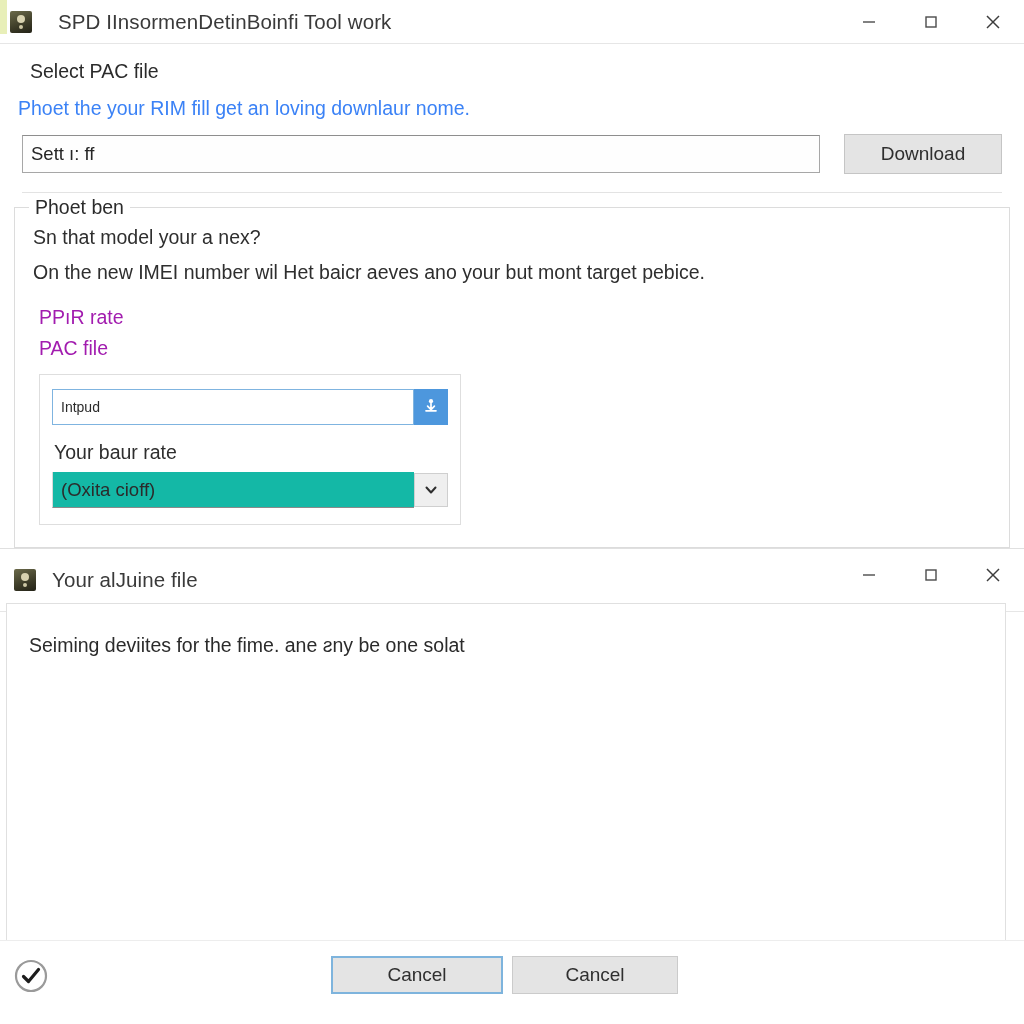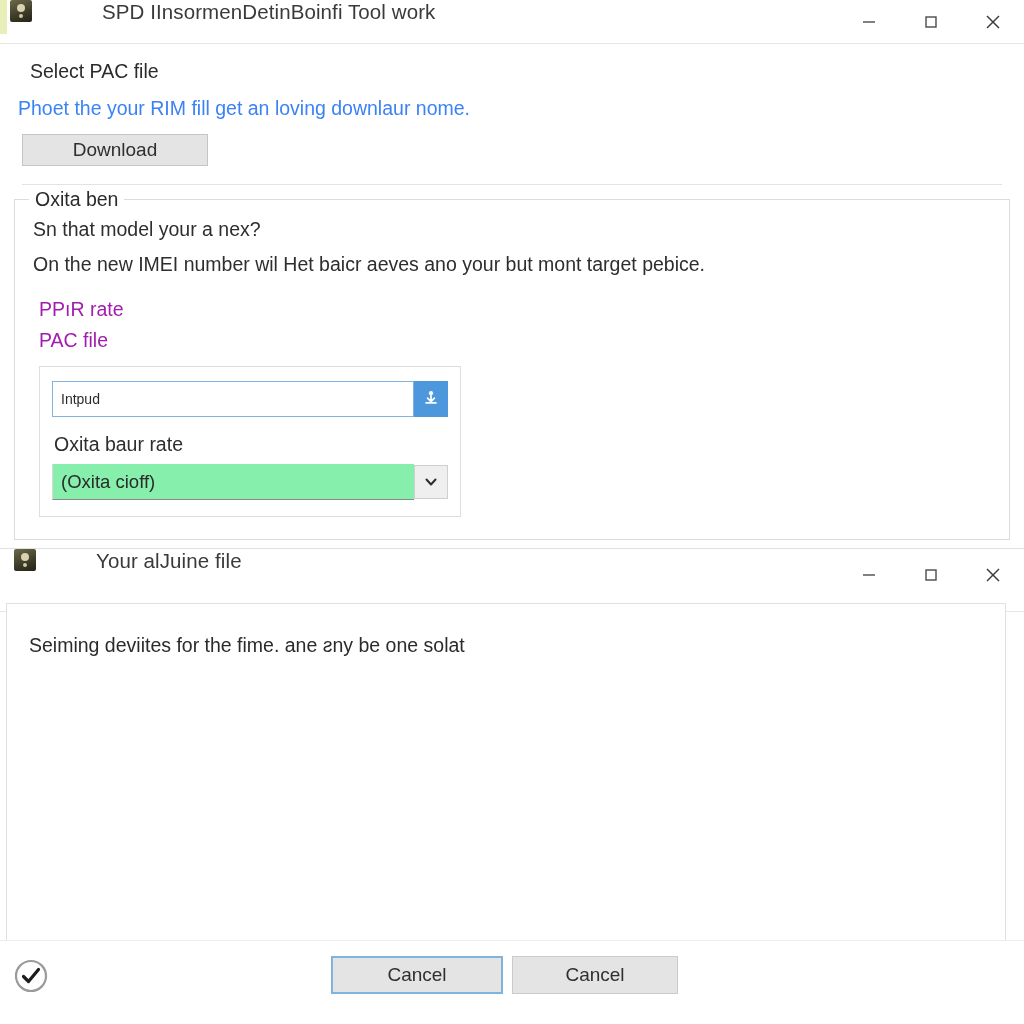--- a/index.html
+++ b/index.html
@@ -24,23 +24,22 @@
     width: 1024px;
     height: 548px;
     background: #ffffff;
   }
 
   .titlebar {
     position: relative;
     height: 44px;
     background: #ffffff;
     display: flex;
-    align-items: flex-start;
+    align-items: center;
     border-bottom: 1px solid #e6e6e6;
-    gap: 44px;
   }
 
   .title-accent {
     position: absolute;
     left: 0; top: 0;
     width: 7px;
     height: 34px;
     background: #e8efb8;
   }
 
@@ -126,21 +125,21 @@
   .btn {
     font-family: "Liberation Sans", sans-serif;
     background: #e4e4e4;
     border: 1px solid #c5c5c5;
     color: #2f2f2f;
     font-size: 19px;
     cursor: default;
   }
   .dl-btn {
     width: 186px;
-    height: 32px;
+    height: 40px;
   }
 
   .hr-sep {
     margin-top: 18px;
     border-top: 1px solid #e3e3e3;
   }
 
   
   .gbox-wrap {
     margin: 14px 14px 0 14px;
@@ -218,21 +217,21 @@
     display: flex;
     align-items: stretch;
     width: 396px;
   }
   .combo-txt {
     flex: 1;
     height: 36px;
     border: none;
     border-bottom: 1px solid #8a8a8a;
     border-left: 1px solid #d9d9d9;
-    background: #86efac;
+    background: #14b8a6;
     font-family: "Liberation Sans", sans-serif;
     font-size: 18.5px;
     color: #2b2b2b;
     padding: 0 8px;
     outline: none;
   }
   .combo-arrow {
     width: 34px;
     height: 34px;
     margin-top: 1px;
@@ -343,48 +342,49 @@
             <line x1="17" y1="5" x2="5" y2="17" stroke="#3d3d3d" stroke-width="1.5"></line>
           </svg>
       </div>
     </div>
   </div>
 
   <div class="sec1">
     <div class="sec1-head">Select PAC file</div>
     <div class="sec1-sub">Phoet the your RIM fill get an loving downlaur nome.</div>
     <div class="sec1-row">
+      <input class="path-input" type="text" value="Sett ı: ff" style="">
       <button class="btn dl-btn">Download</button>
     </div>
     <div class="hr-sep"></div>
   </div>
 
   <div class="gbox-wrap">
     <div class="gbox">
-      <div class="gbox-legend">Oxita ben</div>
+      <div class="gbox-legend">Phoet ben</div>
       <div class="gtext">Sn that model your a nex?</div>
       <div class="gtext wide">On the new IMEI number wil Het baicr aeves ano your but mont target pebice.</div>
       <div class="glabel">PPıR rate</div>
       <div class="glabel last">PAC file</div>
 
       <div class="inner-panel">
         <div class="field-row">
           <input class="txt-blue" type="text" value="Intpud" style="">
           <button class="blue-btn">
             <span>
               <svg width="20" height="20" viewBox="0 0 20 20">
                 <circle cx="10" cy="5.2" r="2.1" fill="#ffffff"></circle>
                 <path d="M10 7.6 L10 12.4 M6.6 10.2 L10 13.6 L13.4 10.2" stroke="#ffffff" stroke-width="1.7" fill="none" stroke-linecap="round" stroke-linejoin="round"></path>
                 <path d="M5 14.8 L15 14.8" stroke="#ffffff" stroke-width="1.7" stroke-linecap="round"></path>
               </svg>
             </span>
           </button>
         </div>
 
-        <div class="sub-label">Oxita baur rate</div>
+        <div class="sub-label">Your baur rate</div>
 
         <div class="combo-row">
           <input class="combo-txt" type="text" value="(Oxita cioff)" style="">
           <div class="combo-arrow">
             <svg width="16" height="16" viewBox="0 0 16 16">
                 <path d="M3.5 5.5 L8 10.5 L12.5 5.5" fill="none" stroke="#2e2e2e" stroke-width="2" stroke-linecap="round" stroke-linejoin="round"></path>
               </svg>
           </div>
         </div>
       </div>

